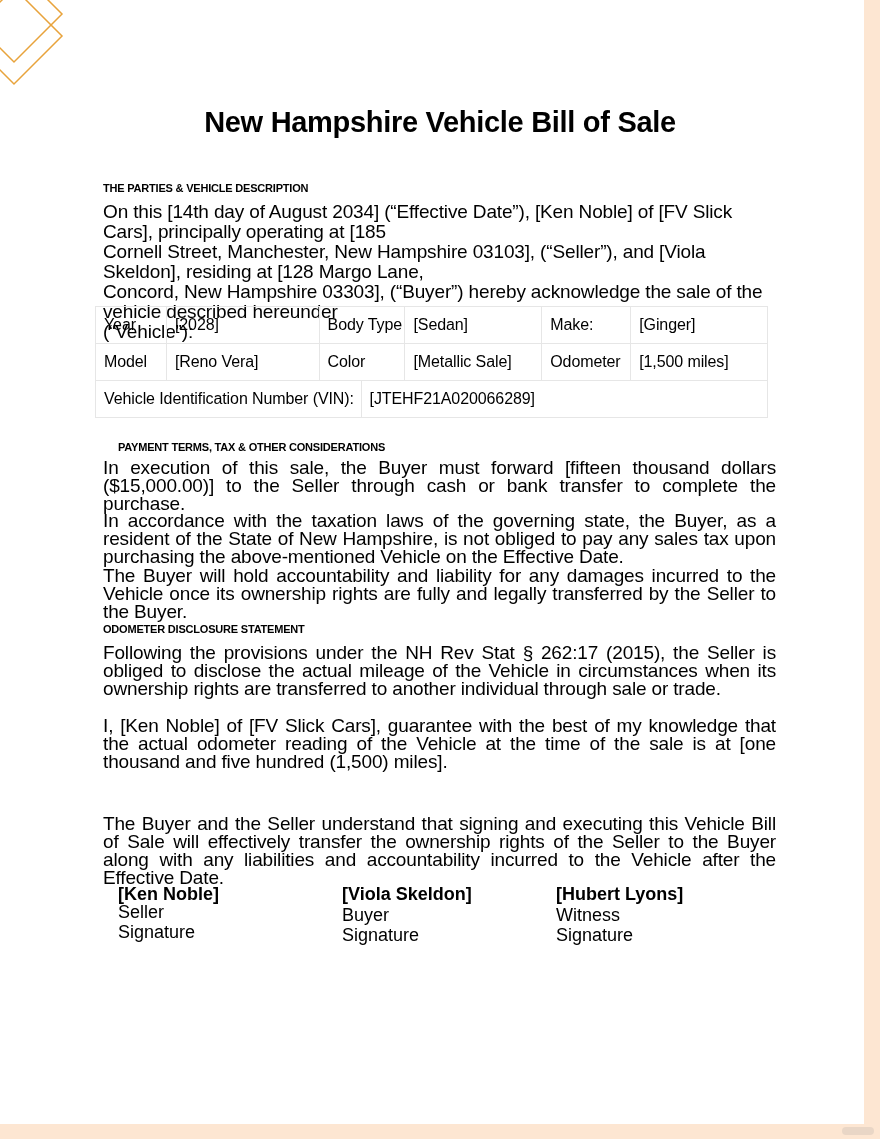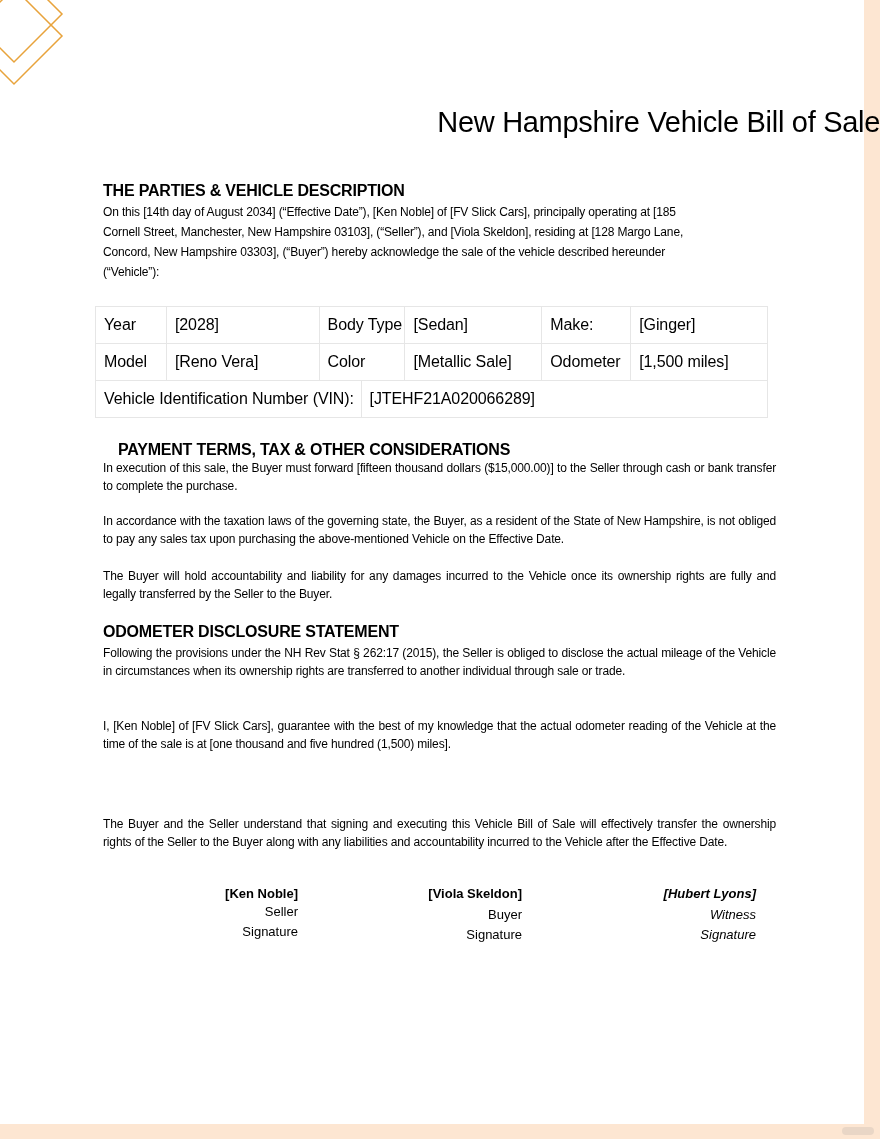--- a/index.html
+++ b/index.html
@@ -3,29 +3,29 @@
 <meta charset="utf-8">
 <style>
   html, body { margin:0; padding:0; }
   body { width:880px; height:1139px; position:relative; background:#ffffff; overflow:hidden;
          font-family:"Liberation Sans", sans-serif; color:#000; }
   .strip-right { position:absolute; left:864px; top:0; width:16px; height:1139px; background:#fde6d2; }
   .strip-bottom { position:absolute; left:0; top:1124px; width:880px; height:15px; background:#fde6d2; }
   .watermark { position:absolute; left:842px; top:1127px; width:32px; height:8px; border-radius:4px;
                background:#e9d6c6; color:#fff; font-size:5px; line-height:8px; text-align:center; overflow:hidden; }
   .deco { position:absolute; left:0; top:0; }
-  .title { position:absolute; left:0; width:880px; top:106px; text-align:right; font-weight:normal;
+  .title { position:absolute; left:0; width:880px; top:106px; text-align:center; font-weight:bold;
            font-size:29px; letter-spacing:-0.3px; }
-  .h { position:absolute; left:103px; font-weight:bold; font-size:16px; letter-spacing:-0.2px; }
-  .p { position:absolute; left:103px; width:673px; font-size:12px; line-height:20px; letter-spacing:-0.15px; }
+  .h { position:absolute; left:103px; font-weight:bold; font-size:11px; letter-spacing:-0.2px; }
+  .p { position:absolute; left:103px; width:673px; font-size:19px; line-height:20px; letter-spacing:-0.15px; }
   .p.j { text-align:justify; line-height:18px; }
   table.veh { position:absolute; left:95px; top:306px; width:673px; border-collapse:collapse;
               font-size:16px; letter-spacing:-0.1px; }
   table.veh td { border:1px solid #e6e6e6; height:36px; padding:0 0 0 8px; vertical-align:middle; }
-  .sig { position:absolute; width:180px; text-align:right; font-size:13px; line-height:20px; }
+  .sig { position:absolute; width:180px; text-align:left; font-size:18px; line-height:20px; }
   .sig .n { font-weight:bold; }
 </style>
 </head>
 <body>
 
 <div class="strip-right"></div>
 <div class="strip-bottom"></div>
 <div class="watermark"></div>
 
 <svg class="deco" width="80" height="100">
@@ -97,17 +97,17 @@
 <div class="sig" style="left:118px; top:884px;">
   <div class="n">[Ken Noble]</div>
   <div style="margin-top:-2px;">Seller</div>
   <div>Signature</div>
 </div>
 <div class="sig" style="left:342px; top:884px;">
   <div class="n">[Viola Skeldon]</div>
   <div style="margin-top:1px;">Buyer</div>
   <div>Signature</div>
 </div>
-<div class="sig" style="left:576px; top:884px;font-style:italic;">
+<div class="sig" style="left:556px; top:884px;">
   <div class="n">[Hubert Lyons]</div>
   <div style="margin-top:1px;">Witness</div>
   <div>Signature</div>
 </div>
 
 </body></html>

